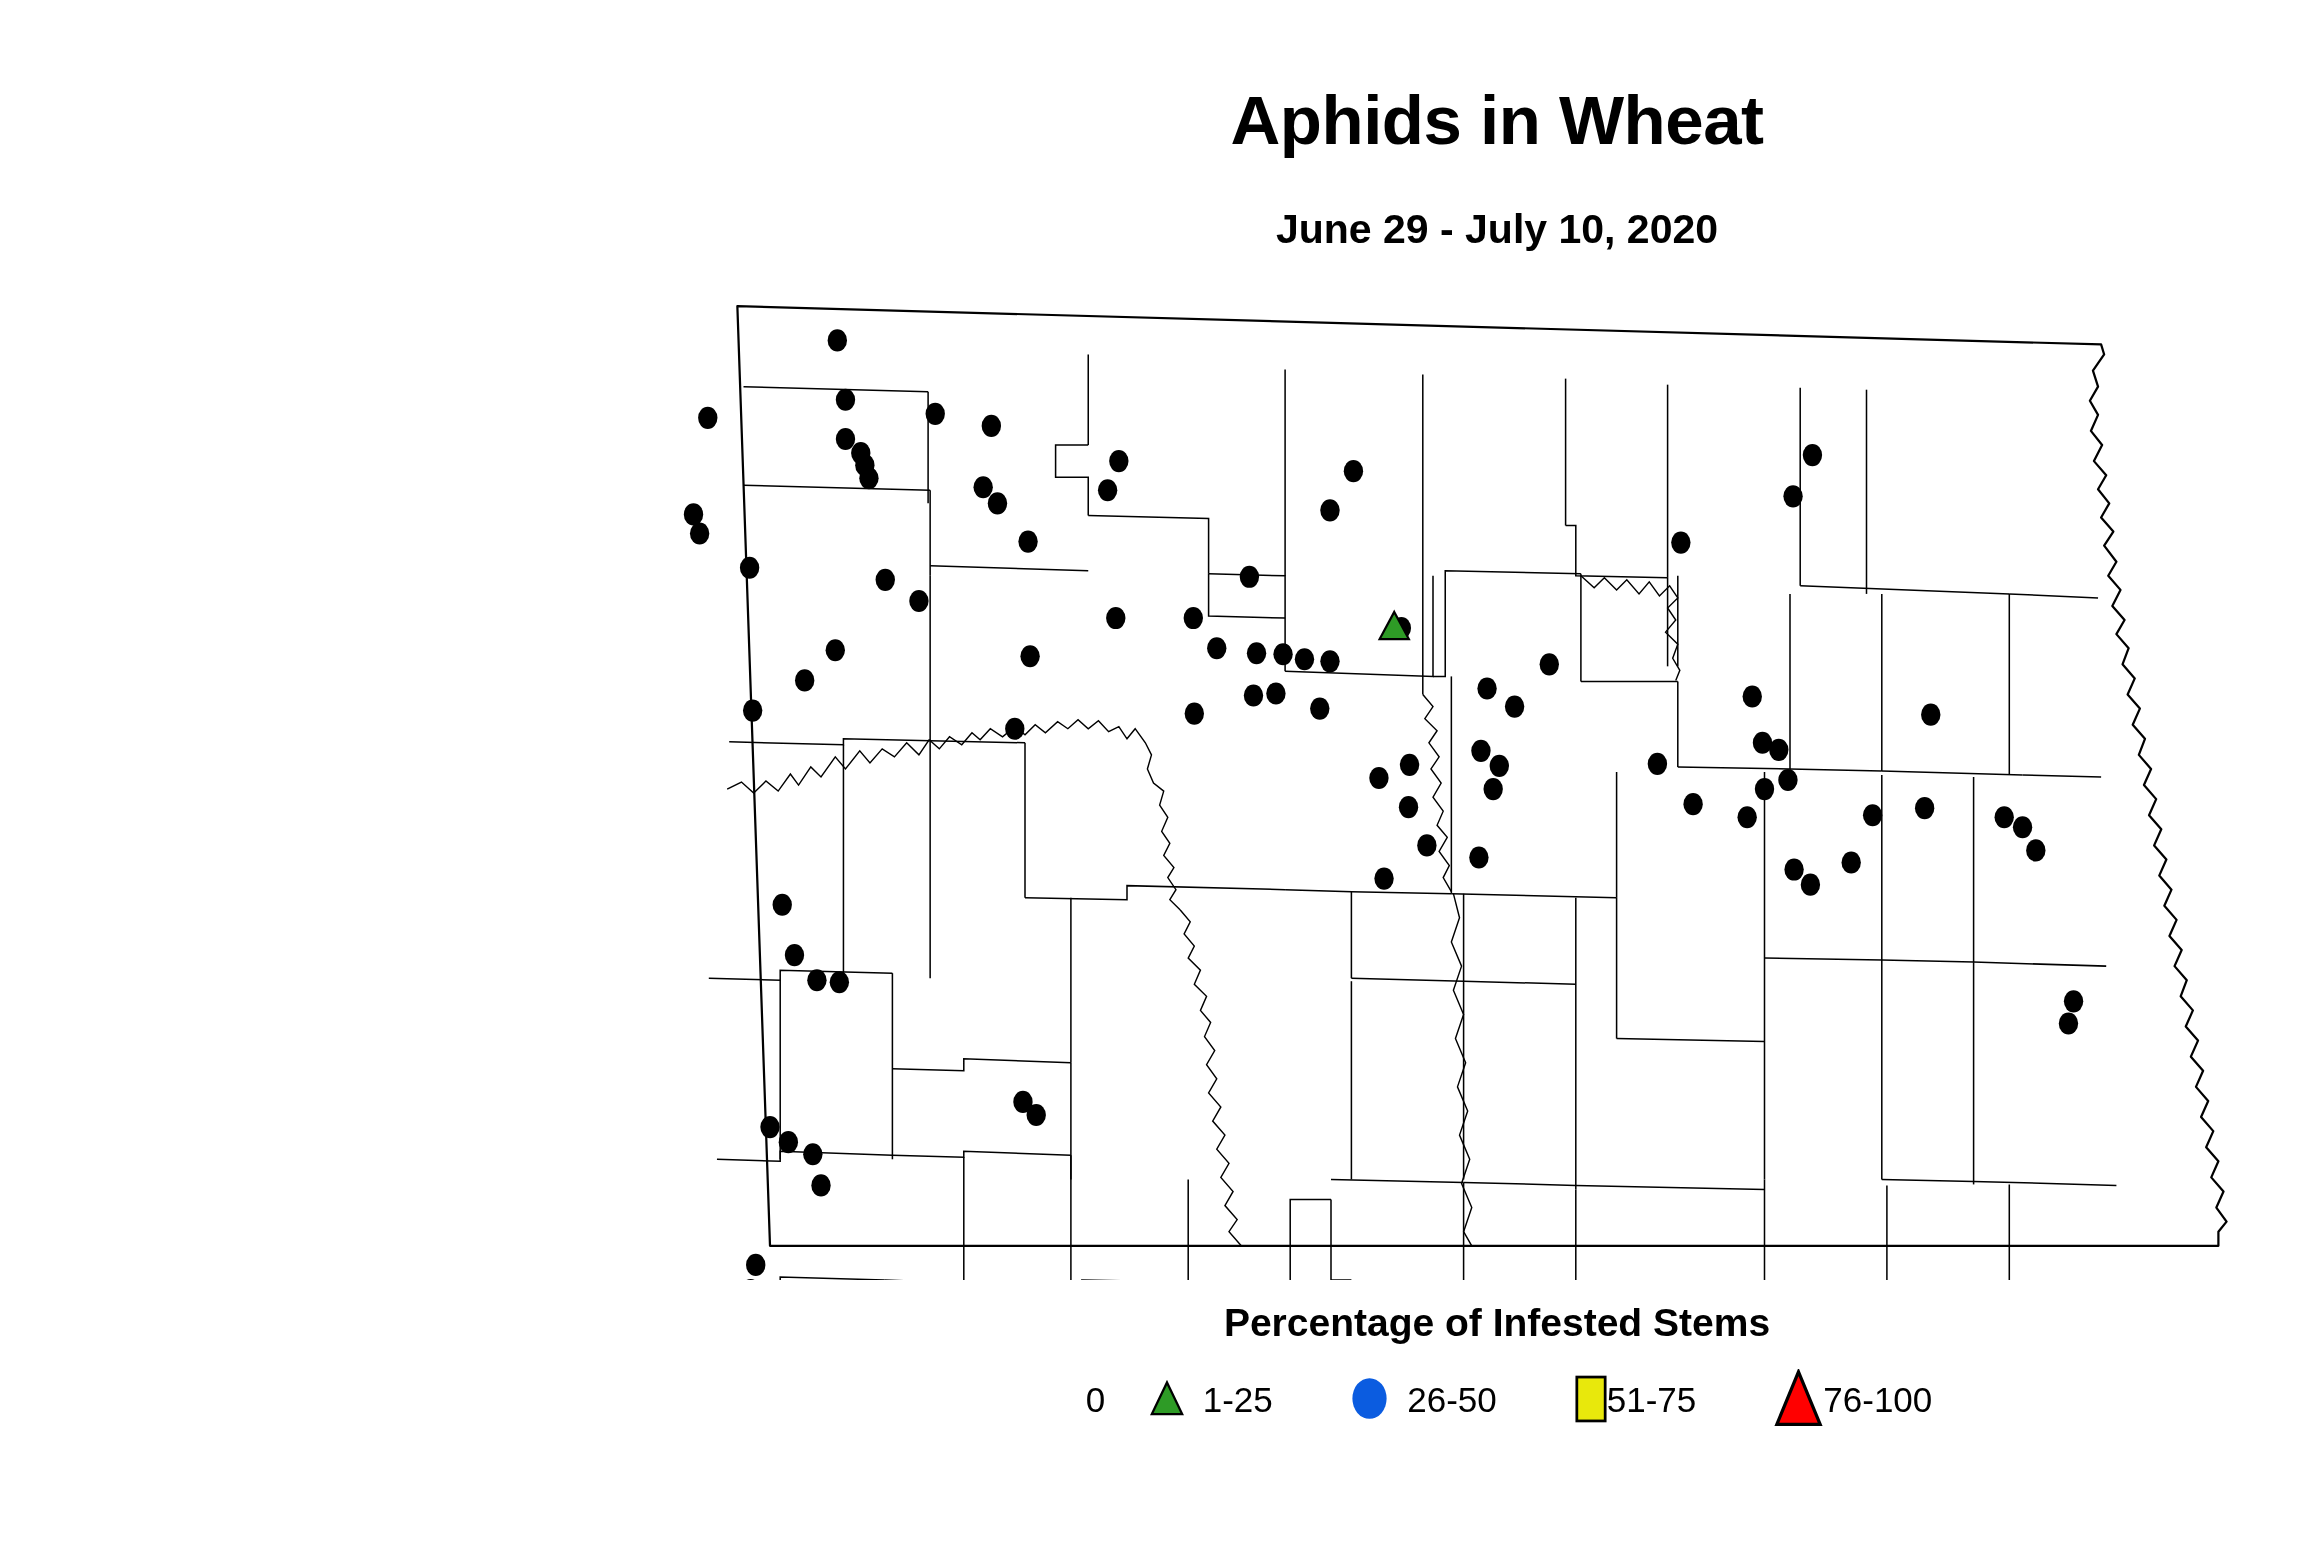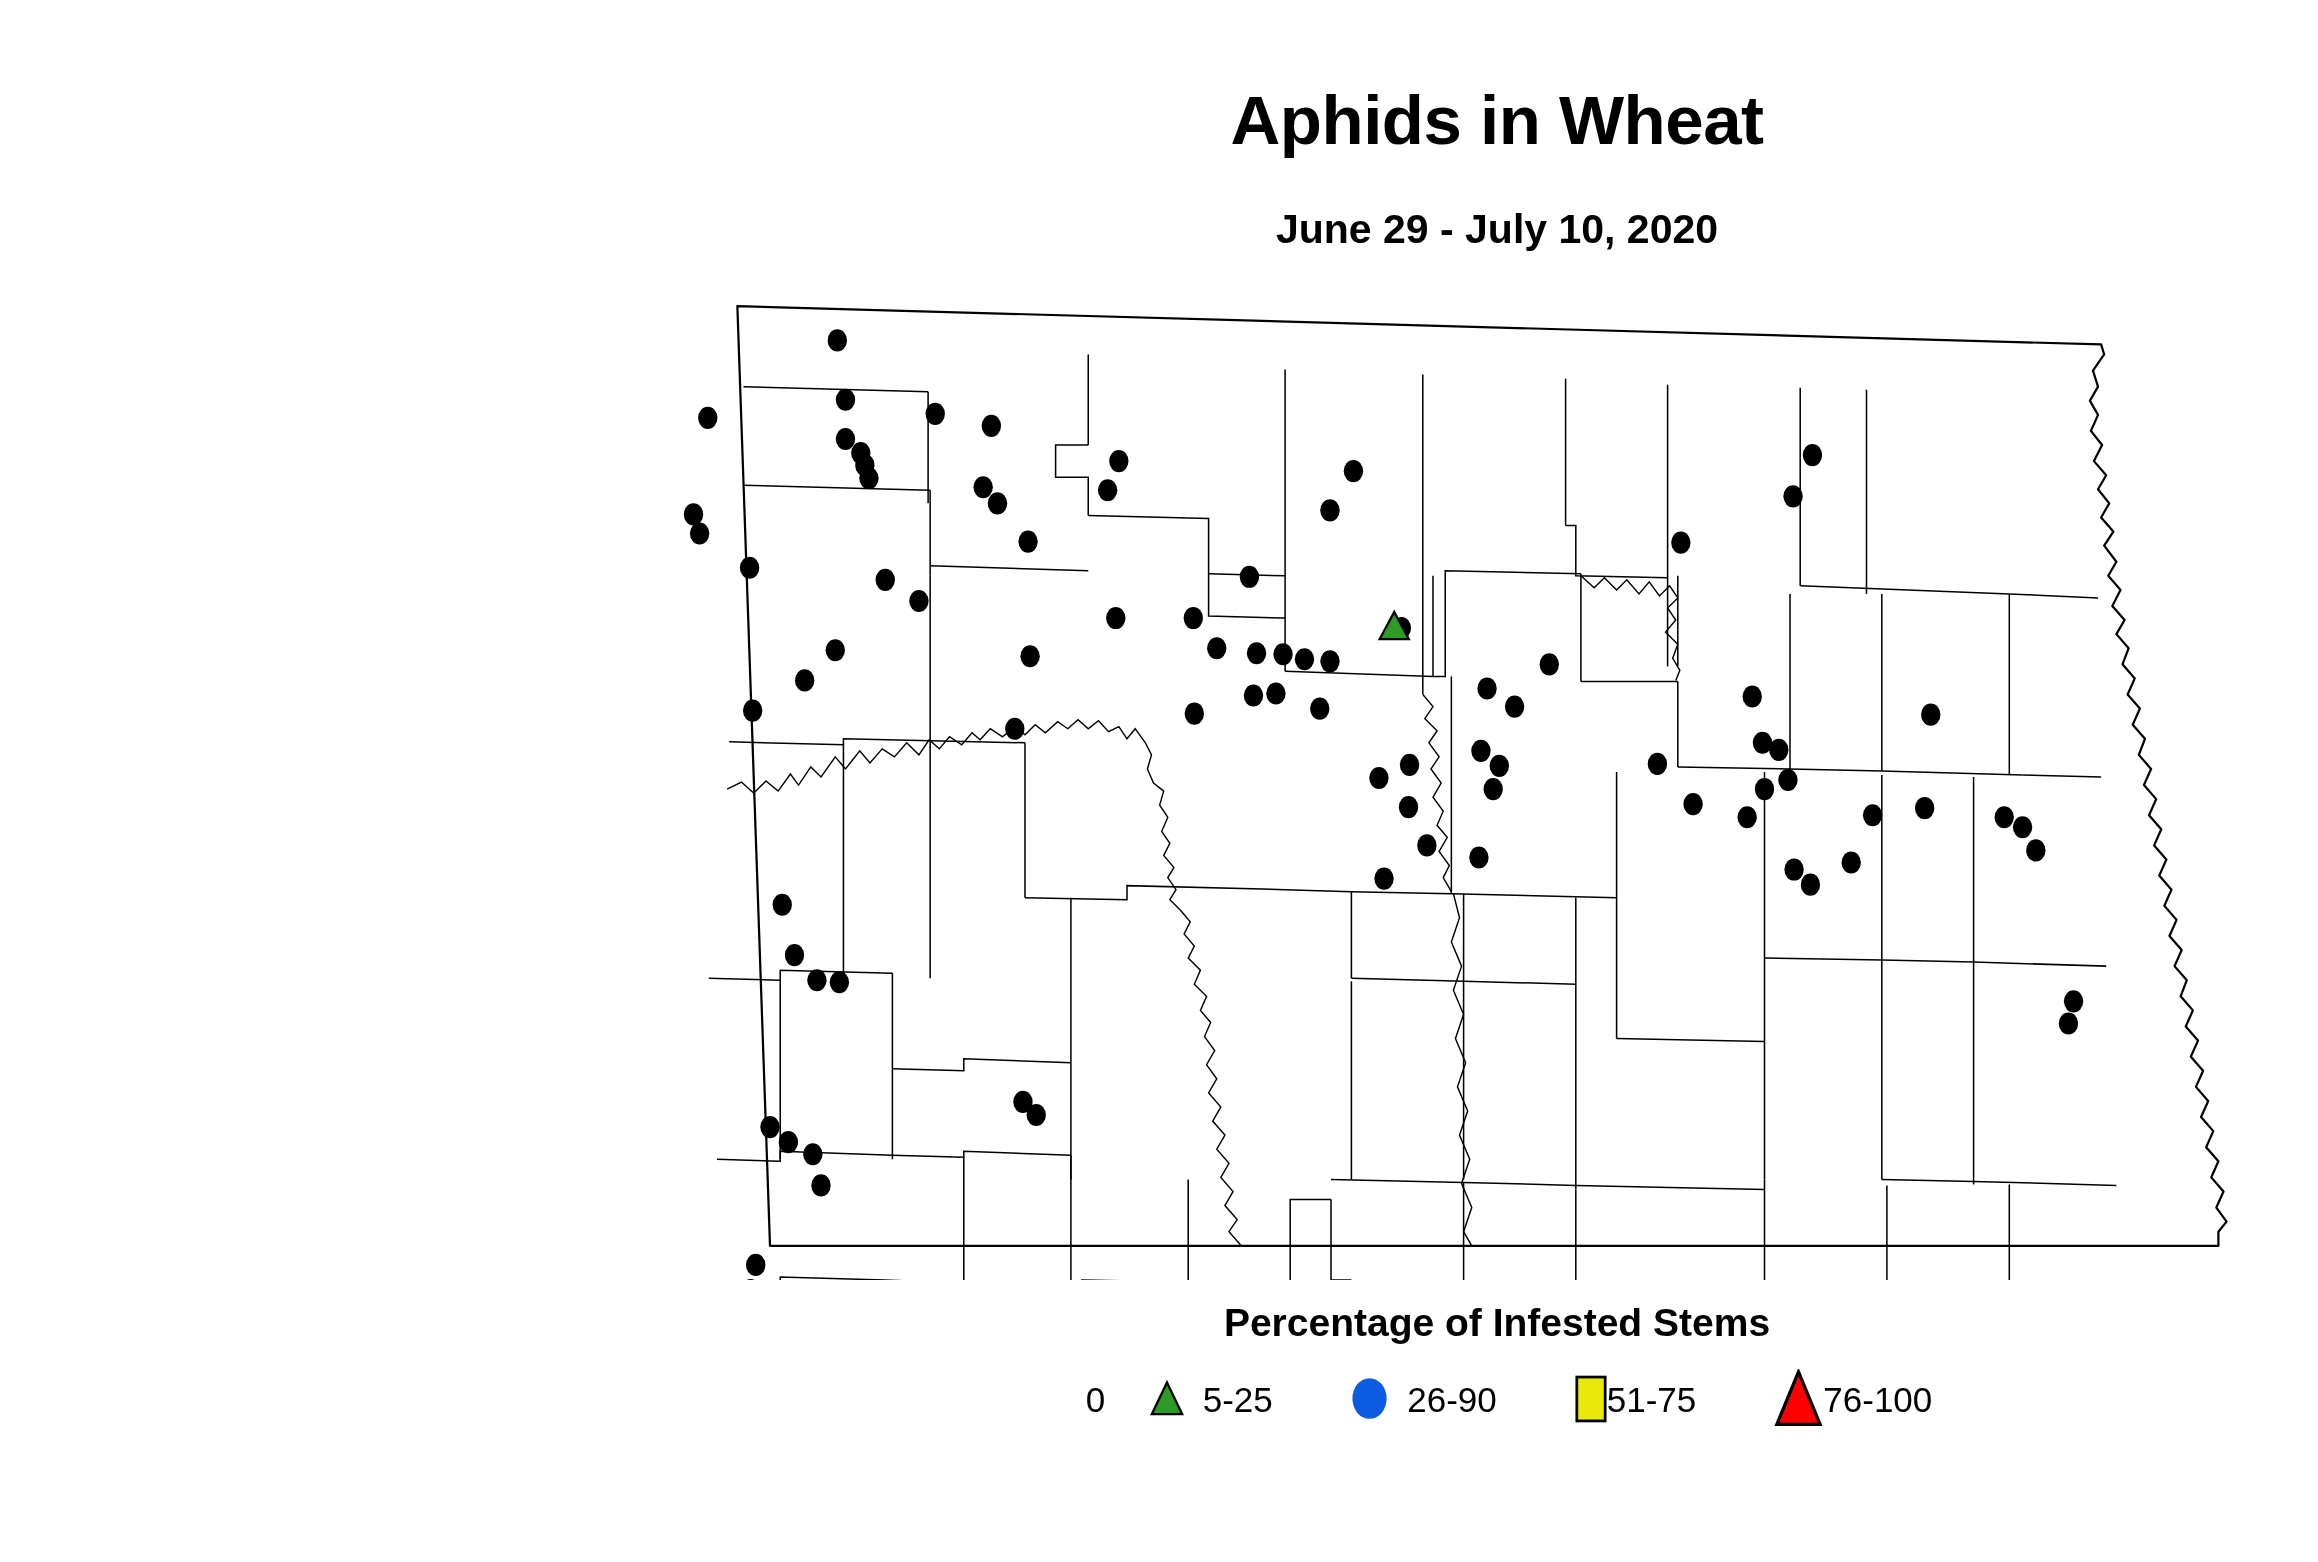--- a/index.html
+++ b/index.html
@@ -342,32 +342,32 @@
       </div>
 
       <span class="gap-a"></span>
 
       <div class="legend-item">
         <span class="sw">
           <svg width="34" height="37" viewBox="0 0 74 80">
               <polygon points="37,5 70,74 4,74" fill="#2E9B26" stroke="#000" stroke-width="5"></polygon>
             </svg>
         </span>
-        <span class="lbl" style="margin-left:18.5px">5-25</span>
+        <span class="lbl" style="margin-left:18.5px">1-25</span>
       </div>
 
       <span class="gap-b"></span>
 
       <div class="legend-item">
         <span class="sw">
           <svg width="37" height="43" viewBox="0 0 80 92">
               <ellipse cx="40" cy="46" rx="37" ry="44" fill="#0B5CE0"></ellipse>
             </svg>
         </span>
-        <span class="lbl" style="margin-left:19.5px">26-90</span>
+        <span class="lbl" style="margin-left:19.5px">26-50</span>
       </div>
 
       <span class="gap-b"></span>
 
       <div class="legend-item">
         <span class="sw">
           <svg width="32" height="48" viewBox="0 0 70 104">
               <rect x="4" y="4" width="62" height="96" fill="#E8E80C" stroke="#000" stroke-width="6"></rect>
             </svg>
         </span>

